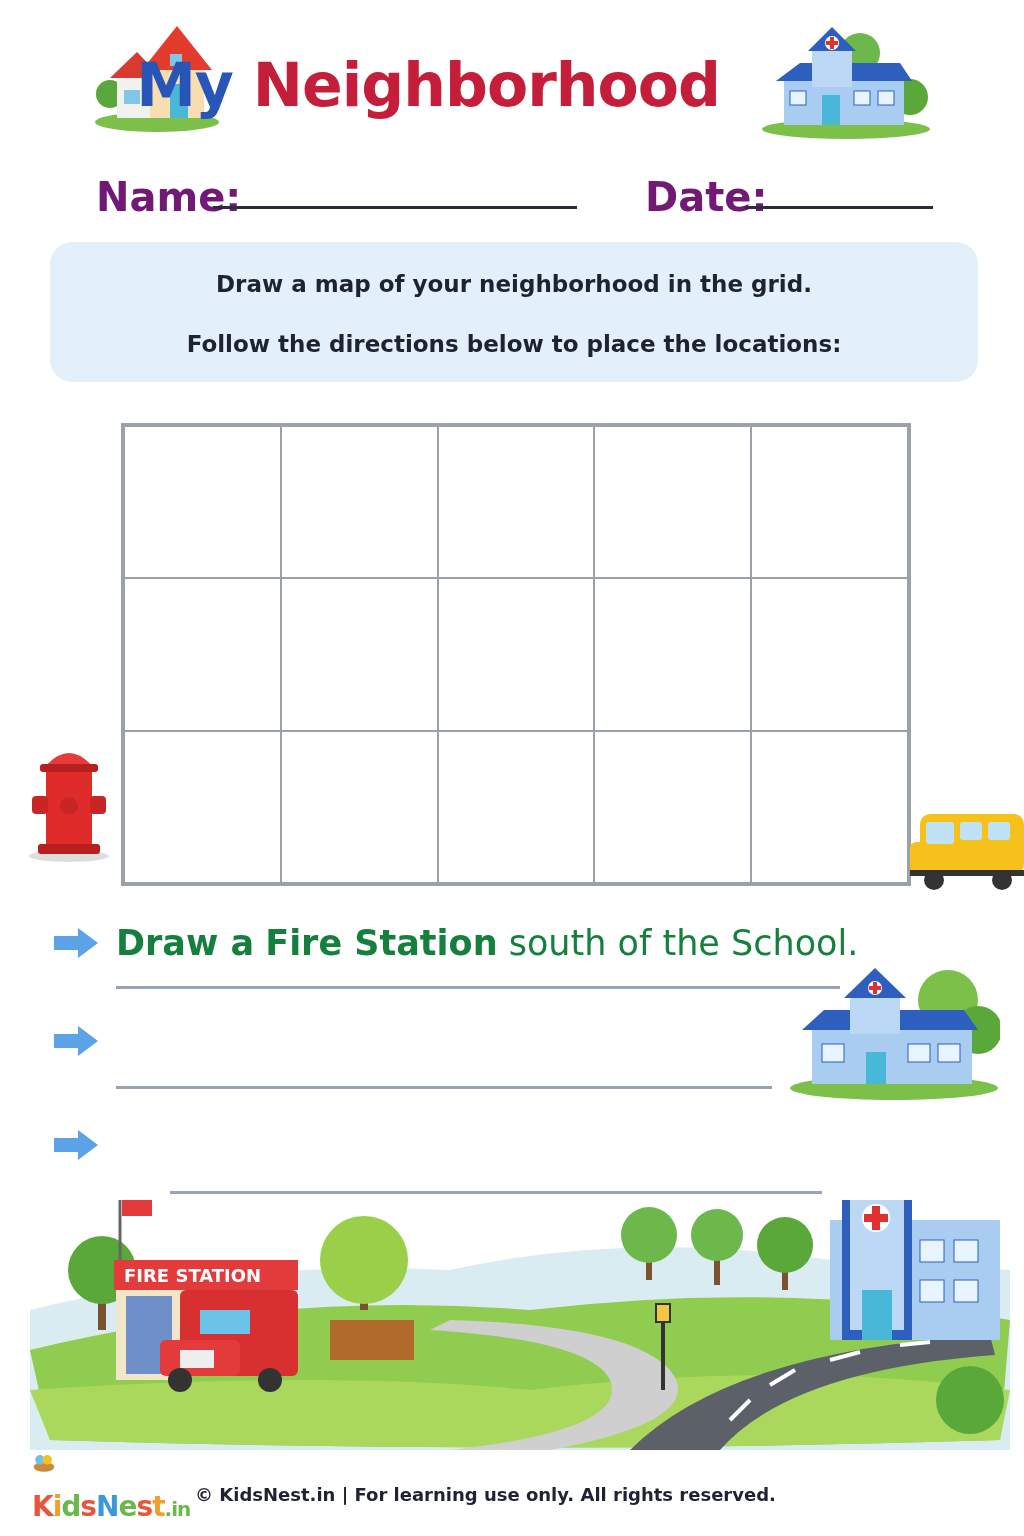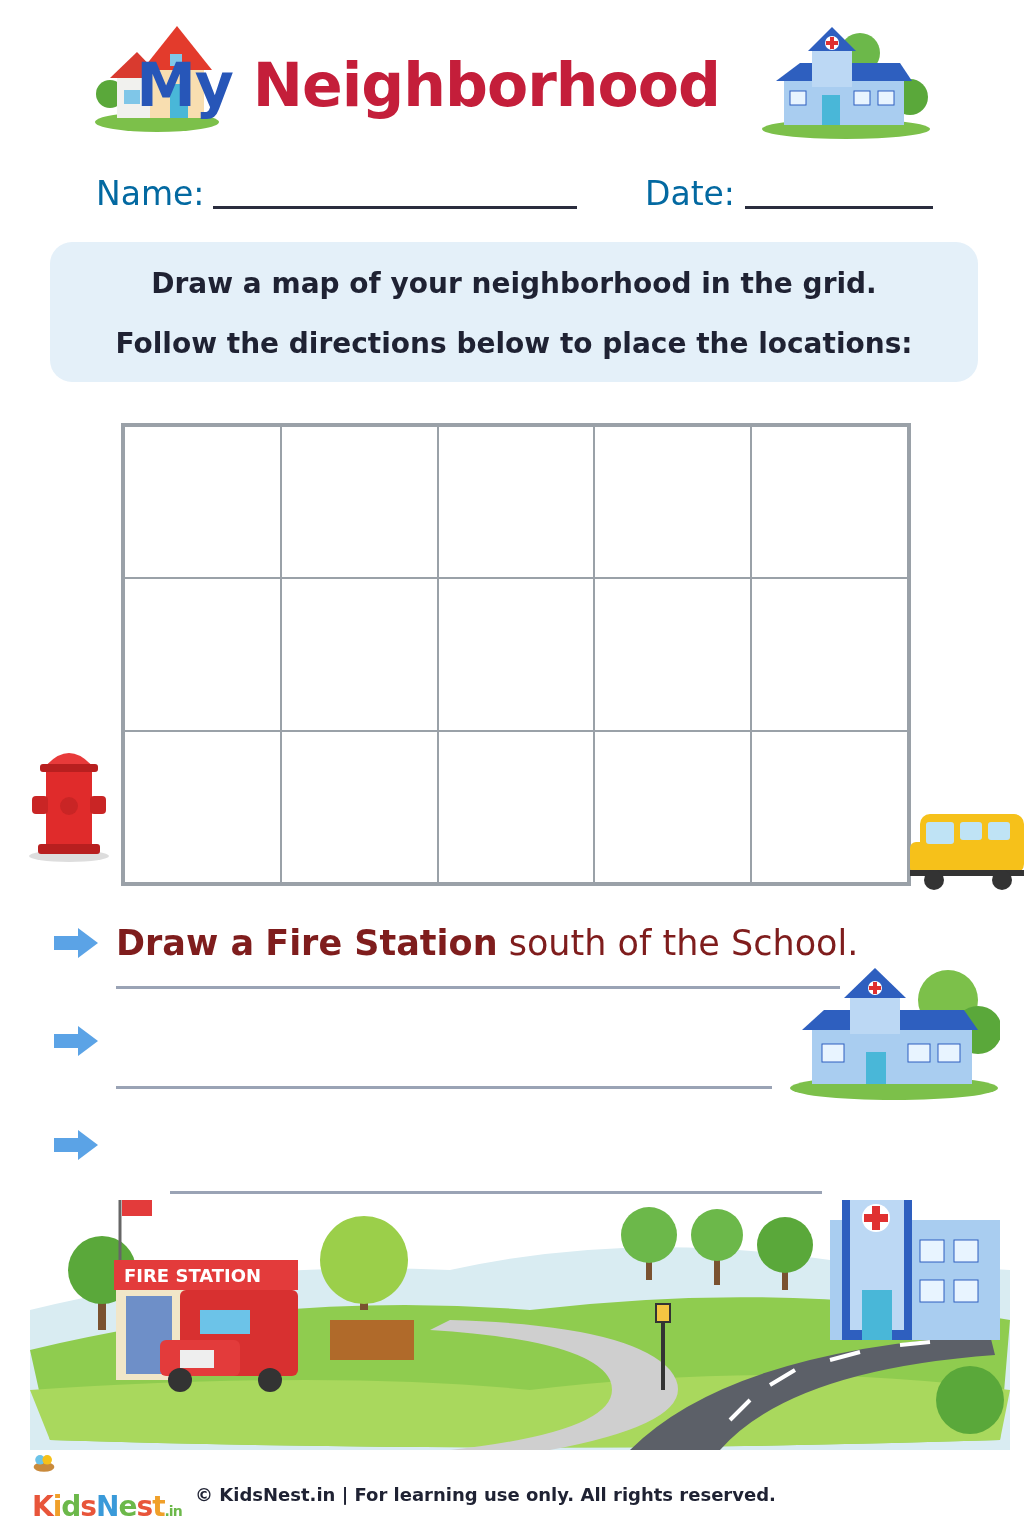--- a/index.html
+++ b/index.html
@@ -3,32 +3,32 @@
 <meta charset="utf-8">
 <style>
   html,body{margin:0;padding:0;background:#fff;}
   body{width:1024px;height:1536px;position:relative;overflow:hidden;font-family:"DejaVu Sans",sans-serif;color:#1f2233;}
   .abs{position:absolute;}
   
   .title{position:absolute;left:0;top:50px;width:856px;text-align:center;font-family:"DejaVu Sans",sans-serif;font-weight:bold;font-size:60px;letter-spacing:-1px;}
   .title .my{color:#2756b8;}
   .title .nb{color:#c41e3a;}
   
-  .label{position:absolute;font-size:33px;font-weight:normal;color:#0369a1;}
+  .label{position:absolute;font-size:40px;font-weight:bold;color:#701a75;}
   .line{position:absolute;border-bottom:3px solid #2a2d3e;}
   
   .ibox{position:absolute;left:50px;top:242px;width:928px;height:140px;background:#e4f0f9;border-radius:22px;}
-  .ibox p{margin:0;text-align:center;font-size:28px;font-weight:bold;color:#1f2233;line-height:60px;}
+  .ibox p{margin:0;text-align:center;font-size:23px;font-weight:bold;color:#1f2233;line-height:60px;}
   
   .grid{position:absolute;left:121px;top:423px;width:790px;height:463px;display:grid;grid-template-columns:repeat(5,1fr);grid-template-rows:repeat(3,1fr);border:3px solid #9aa1a8;box-sizing:border-box;}
   .cell{border:1.5px solid #9aa1a8;}
   
   .dir{position:absolute;left:52px;height:50px;display:flex;align-items:center;}
   .arrow{width:48px;height:34px;margin-right:16px;}
-  .dir-text{font-size:35px;color:#7f1d1d;white-space:nowrap;}
+  .dir-text{font-size:35px;color:#15803d;white-space:nowrap;}
   .dir-text b{font-weight:bold;}
   .wline{position:absolute;height:3px;background:#9aa3b5;}
   
   .footer{position:absolute;left:195px;top:1484px;font-size:18px;font-weight:bold;color:#1f2233;}
   .logo{position:absolute;left:30px;top:1445px;width:150px;height:80px;}
   .logo-text{position:absolute;left:32px;top:1490px;font-weight:bold;font-size:28px;letter-spacing:-1px;}
 </style>
 </head>
 <body>
 
@@ -226,15 +226,15 @@
     <circle cx="940" cy="200" r="34" fill="#5aa83a"></circle>
   </svg>
 </div>
 
 <svg class="logo" viewBox="0 0 150 80" style="width:60px;height:50px;top:1442px;left:32px">
   <ellipse cx="30" cy="40" rx="26" ry="12" fill="#c98a3c"></ellipse>
   <circle cx="20" cy="22" r="12" fill="#6cc3e8"></circle>
   <circle cx="38" cy="22" r="12" fill="#f6c11a"></circle>
 </svg>
 <div class="logo-text">
-  <span style="color:#e8553a">K</span><span style="color:#f0a02a">i</span><span style="color:#6cb84a">d</span><span style="color:#e8553a">s</span><span style="color:#3a9ad9">N</span><span style="color:#6cb84a">e</span><span style="color:#e8553a">s</span><span style="color:#f0a02a">t</span><span style="color:#6cb84a;font-size:14px">.in</span>
+  <span style="color:#e8553a">K</span><span style="color:#f0a02a">i</span><span style="color:#6cb84a">d</span><span style="color:#e8553a">s</span><span style="color:#3a9ad9">N</span><span style="color:#6cb84a">e</span><span style="color:#e8553a">s</span><span style="color:#f0a02a">t</span><span style="color:#6cb84a;font-size:20px">.in</span>
 </div>
 <div class="footer">© KidsNest.in | For learning use only. All rights reserved.</div>
 
 </body></html>

